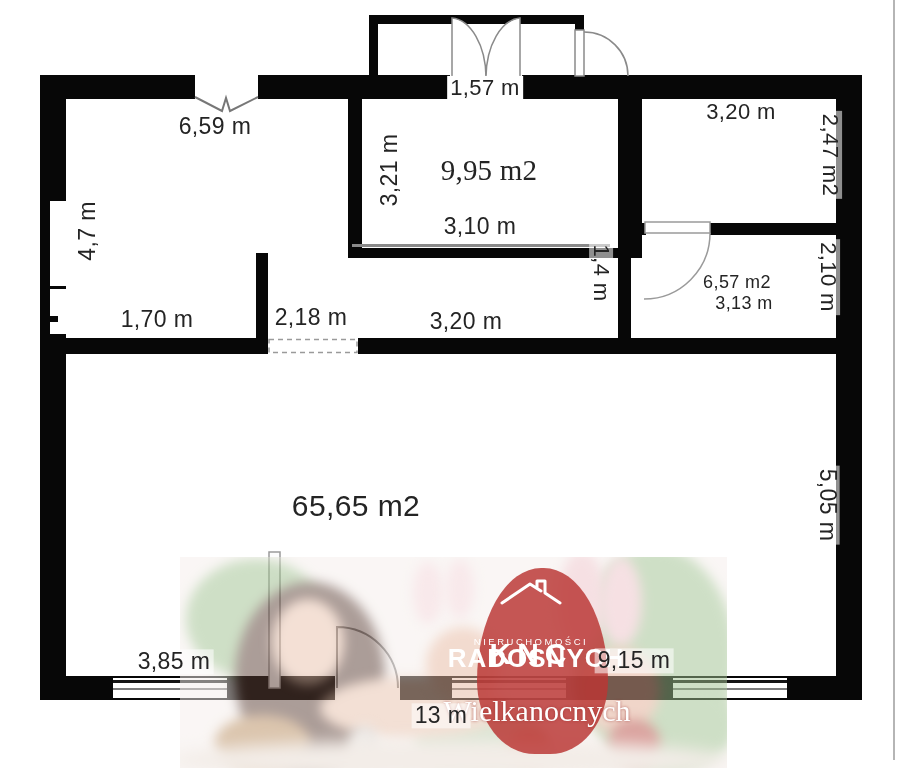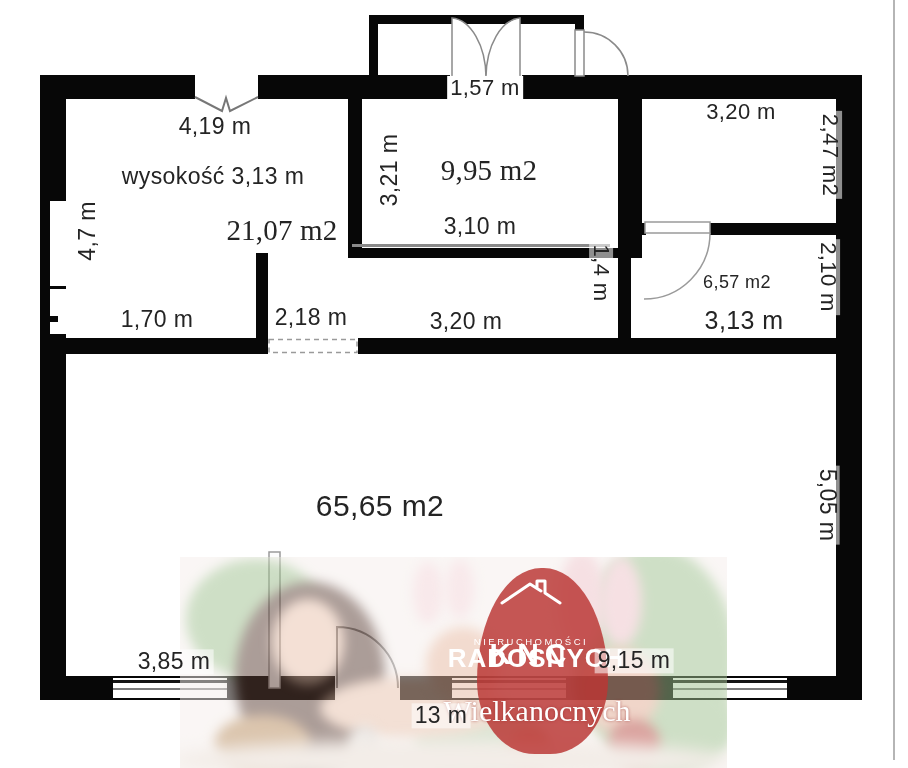--- a/index.html
+++ b/index.html
@@ -13,22 +13,22 @@
        background:rgba(255,255,255,.55);padding:0 3px;line-height:1.1;}
   .rot-ccw{transform:translate(-50%,-50%) rotate(-90deg);}
   .rot-cw{transform:translate(-50%,-50%) rotate(90deg);}
   .area{font-size:29px;letter-spacing:.2px;font-family:Liberation Serif, serif;}
   .l0{left:215px;top:127px}.l1{left:213px;top:177px}.l2{left:282px;top:231px}
   .l3{left:88px;top:231px}.l4{left:157px;top:320px}.l5{left:311px;top:318px}
   .l6{left:466px;top:322px}.l7{left:485px;top:88px;font-size:22px;background:#fff;}
   .l8{left:390px;top:170px}.l9{left:489px;top:171px}.l10{left:480px;top:227px}
   .l11{left:601px;top:273px;font-size:22px}.l12{left:741px;top:112px;font-size:22px}
   .l13{left:729px;top:163px}.l14{left:830px;top:155px;font-size:22px}
-  .l15{left:737px;top:283px;font-size:18px}.l16{left:744px;top:321px;font-size:25px}
-  .l17{left:828px;top:277px;font-size:22px}.l18{left:380px;top:505px;font-size:30px}
+  .l15{left:737px;top:283px;font-size:18px}.l16{left:744px;top:304px;font-size:18px}
+  .l17{left:828px;top:277px;font-size:22px}.l18{left:356px;top:505px;font-size:30px}
   .l19{left:597px;top:526px;font-size:24px}.l20{left:827px;top:505px}
   .l21{left:174px;top:662px}.l22{left:634px;top:661px}.l23{left:441px;top:716px}
 
   
   #photo-overlay{position:absolute;left:180px;top:557px;width:547px;height:211px;
                  z-index:2;opacity:.5;background:#f6efec;overflow:hidden;}
   .blob{position:absolute;border-radius:50%;filter:blur(6px);}
   .leaf{background:#9fc18f;}
   
   #egg{position:absolute;left:477px;top:568px;width:131px;height:186px;z-index:3;
@@ -145,23 +145,21 @@
 
   <div id="egg"></div>
   <svg id="wm-house" width="64" height="26" viewBox="0 0 64 26">
     <path d="M3 24 L31 5 L42 12 M38 9 L38 2 L46 2 L46 14 L61 24" fill="none" stroke="#ffffff" stroke-width="3" stroke-linecap="round" stroke-linejoin="round"></path>
   </svg>
   <div class="wm" id="wm-brand">KNC</div>
   <div class="wm" id="wm-sub">NIERUCHOMOŚCI</div>
   <div class="wm" id="wm-line1">RADOSNYCH</div>
   <div class="wm" id="wm-line3">Wielkanocnych</div>
 
-  <div class="dim l0">4,19 m</div>
-  <div class="dim l1">wysokość 3,13 m</div>
-  <div class="dim l2 area">21,07 m2</div>
+  <div class="dim l0">6,59 m</div>
   <div class="dim l3 rot-ccw">4,7 m</div>
   <div class="dim l4">1,70 m</div>
   <div class="dim l5">2,18 m</div>
   <div class="dim l6">3,20 m</div>
   <div class="dim l7">1,57 m</div>
   <div class="dim l8 rot-ccw">3,21 m</div>
   <div class="dim l9 area">9,95 m2</div>
   <div class="dim l10">3,10 m</div>
   <div class="dim l11 rot-cw">1,4 m</div>
   <div class="dim l12">3,20 m</div>

